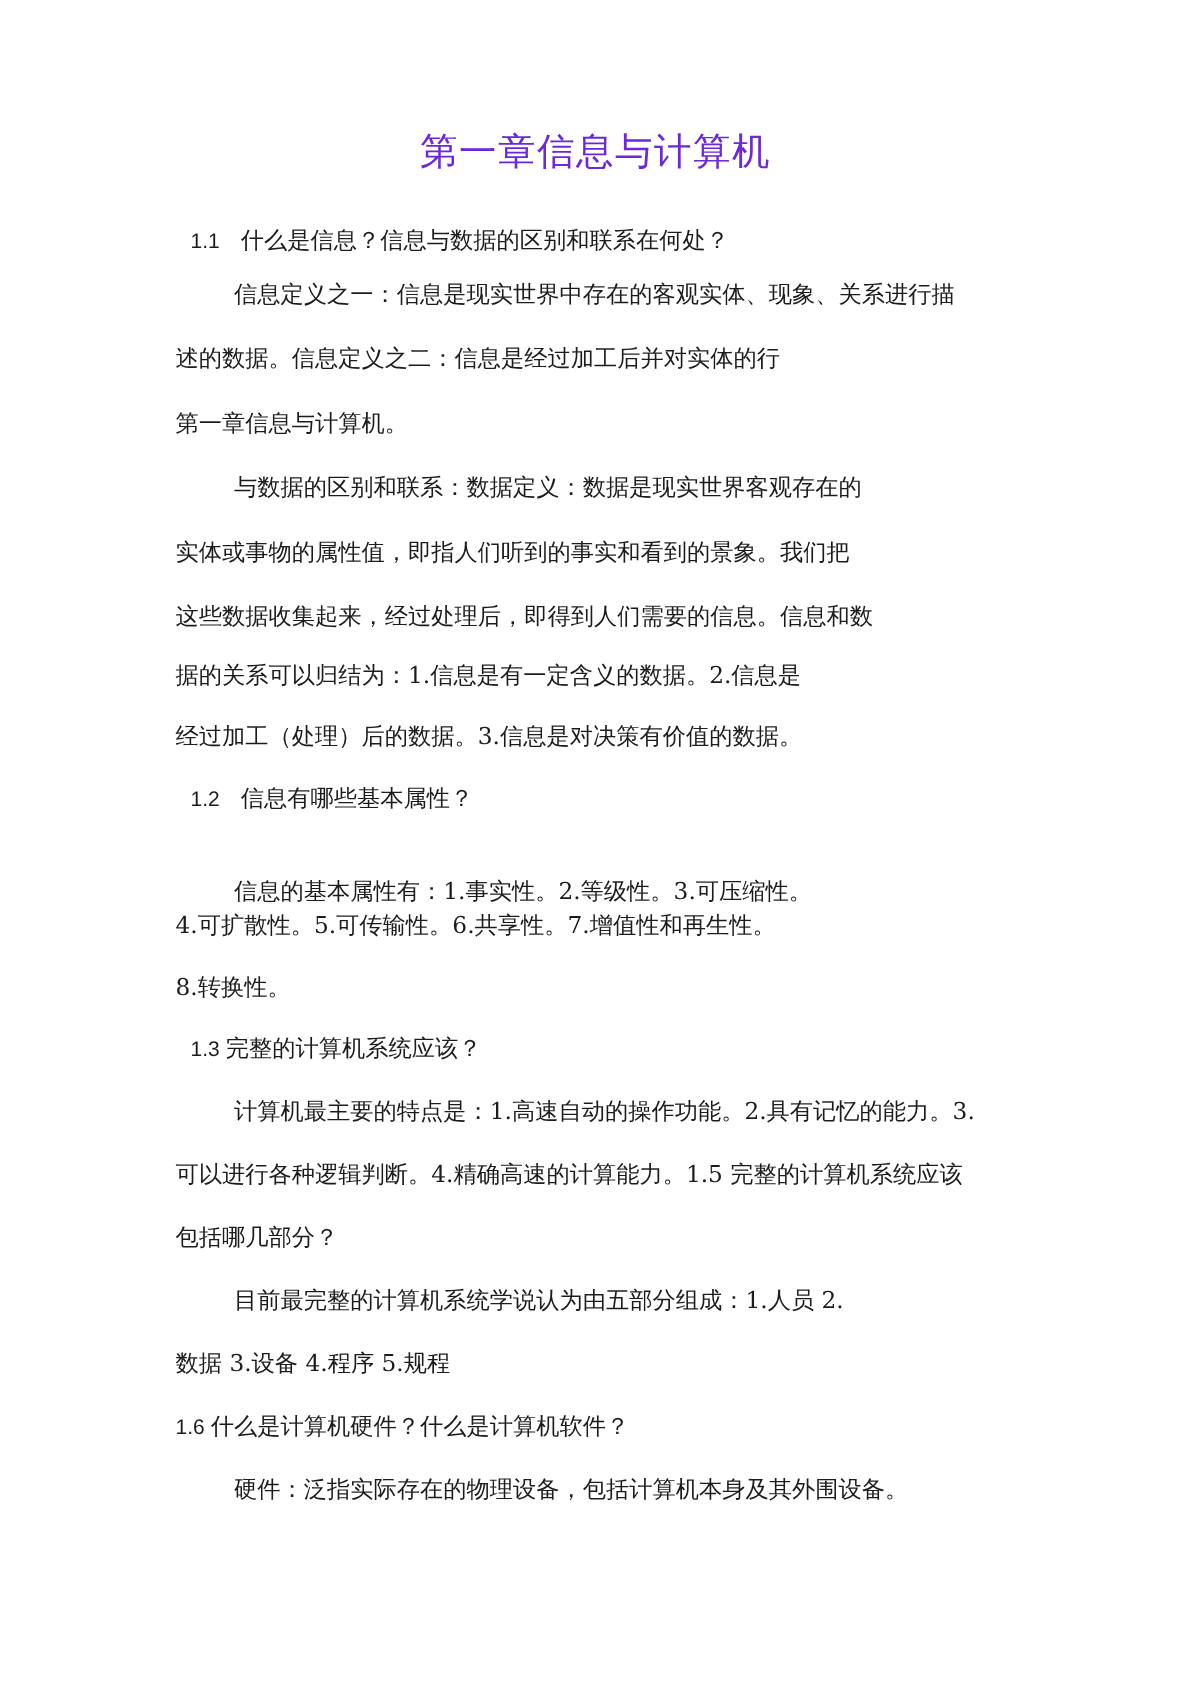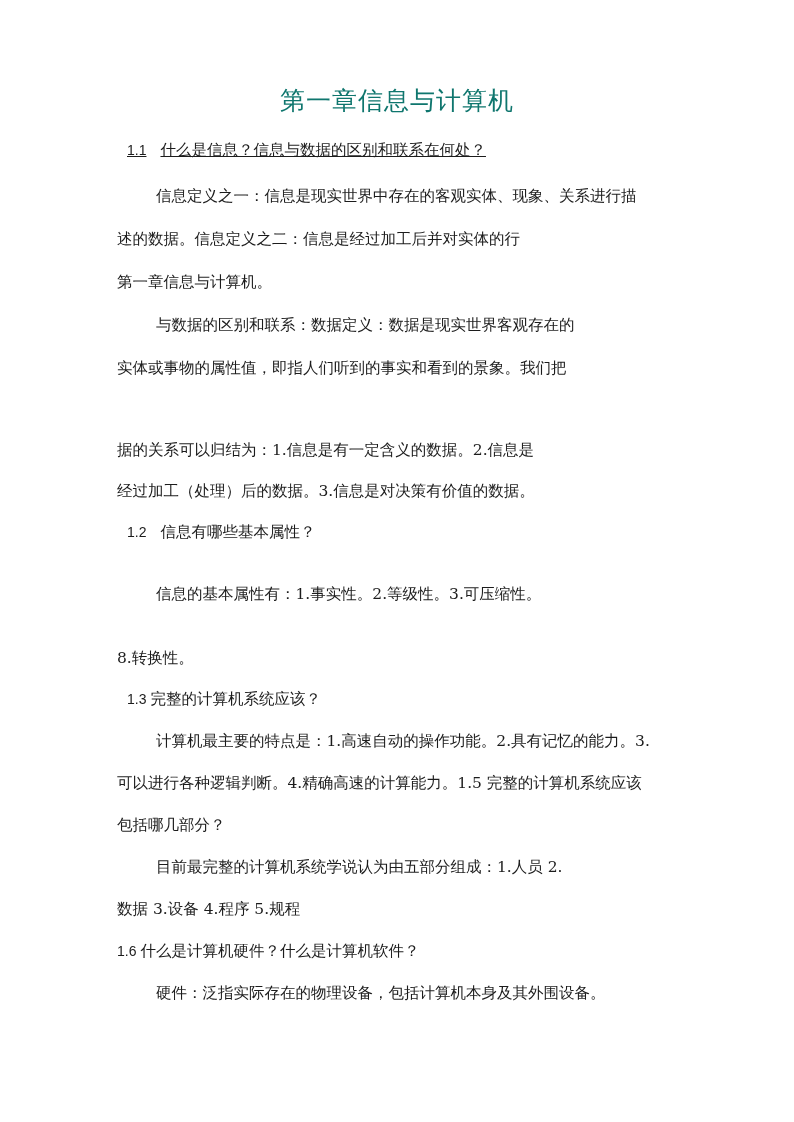--- a/index.html
+++ b/index.html
@@ -23,21 +23,21 @@
     }
     .title {
       position: absolute;
       top: 84px;
       left: 0;
       width: 794px;
       text-align: center;
       font-size: 25px;
       font-weight: normal;
       letter-spacing: 1px;
-      color: #0f766e;
+      color: #6d28d9;
       margin: 0;
     }
     .line {
       position: absolute;
       left: 117px;
       font-size: 15.5px;
       white-space: nowrap;
       color: #1c1c1c;
       line-height: 20px;
     }
@@ -51,36 +51,38 @@
     }
     .num.tight { margin-right: 4px; }
   </style>
 </head>
 <body>
 
 <div class="page">
 
   <h1 class="title">第一章信息与计算机</h1>
 
-  <div class="line heading h-indent" style="top:140px;text-decoration:underline;">
+  <div class="line heading h-indent" style="top:150px;">
     <span class="num">1.1</span><span>什么是信息？信息与数据的区别和联系在何处？</span>
   </div>
   <div class="line indent" style="top:186px;">信息定义之一：信息是现实世界中存在的客观实体、现象、关系进行描</div>
   <div class="line" style="top:229px;">述的数据。信息定义之二：信息是经过加工后并对实体的行</div>
   <div class="line" style="top:272px;">第一章信息与计算机。</div>
 
   <div class="line indent" style="top:315px;">与数据的区别和联系：数据定义：数据是现实世界客观存在的</div>
   <div class="line" style="top:358px;">实体或事物的属性值，即指人们听到的事实和看到的景象。我们把</div>
+  <div class="line" style="top:401px;">这些数据收集起来，经过处理后，即得到人们需要的信息。信息和数</div>
   <div class="line" style="top:440px;">据的关系可以归结为：1.信息是有一定含义的数据。2.信息是</div>
   <div class="line" style="top:481px;">经过加工（处理）后的数据。3.信息是对决策有价值的数据。</div>
 
   <div class="line heading h-indent" style="top:522px;">
     <span class="num">1.2</span><span>信息有哪些基本属性？</span>
   </div>
   <div class="line indent" style="top:584px;">信息的基本属性有：1.事实性。2.等级性。3.可压缩性。</div>
+  <div class="line" style="top:607px;">4.可扩散性。5.可传输性。6.共享性。7.增值性和再生性。</div>
   <div class="line" style="top:648px;">8.转换性。</div>
 
   <div class="line heading h-indent" style="top:689px;">
     <span class="num tight">1.3</span><span>完整的计算机系统应该？</span>
   </div>
   <div class="line indent" style="top:731px;">计算机最主要的特点是：1.高速自动的操作功能。2.具有记忆的能力。3.</div>
   <div class="line" style="top:773px;">可以进行各种逻辑判断。4.精确高速的计算能力。1.5  完整的计算机系统应该</div>
   <div class="line" style="top:815px;">包括哪几部分？</div>
 
   <div class="line indent" style="top:857px;">目前最完整的计算机系统学说认为由五部分组成：1.人员 2.</div>

